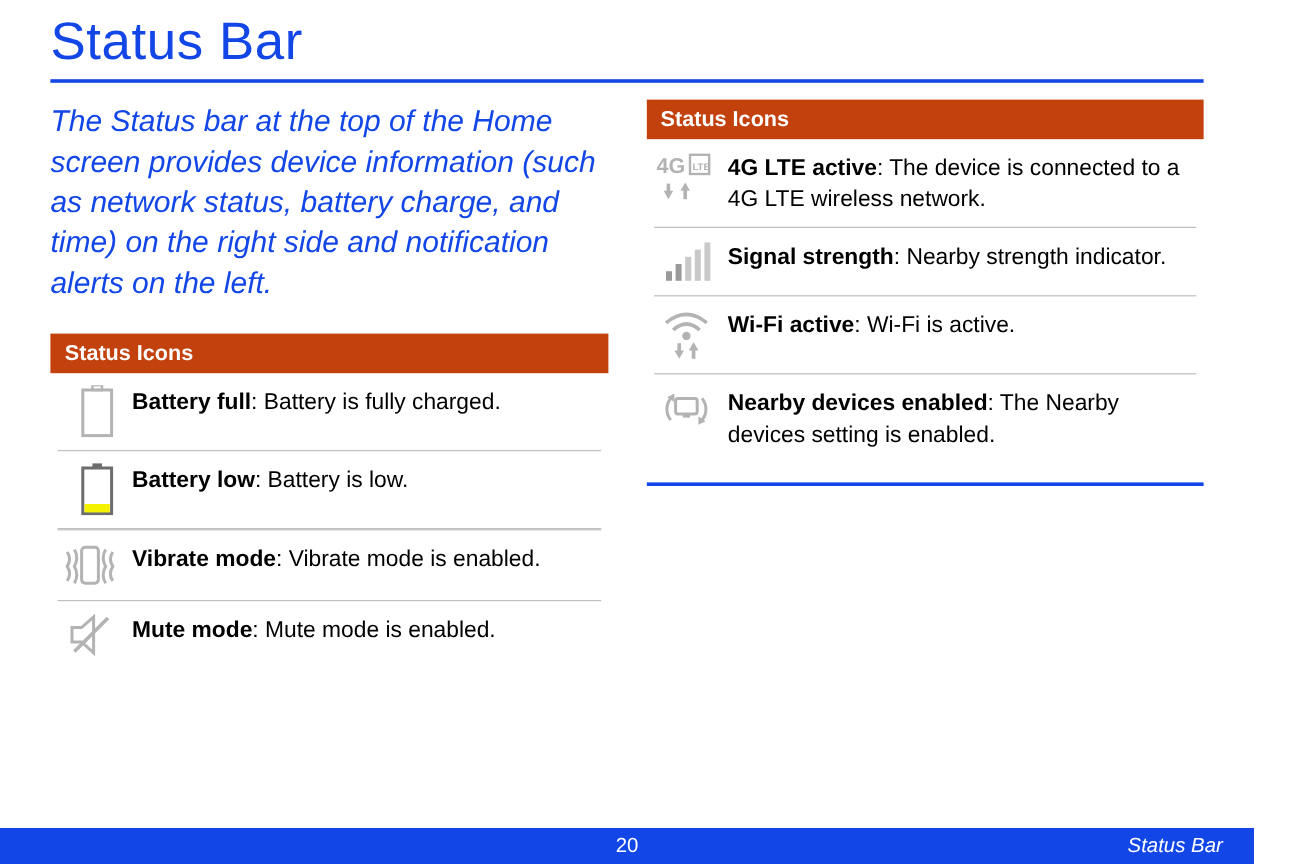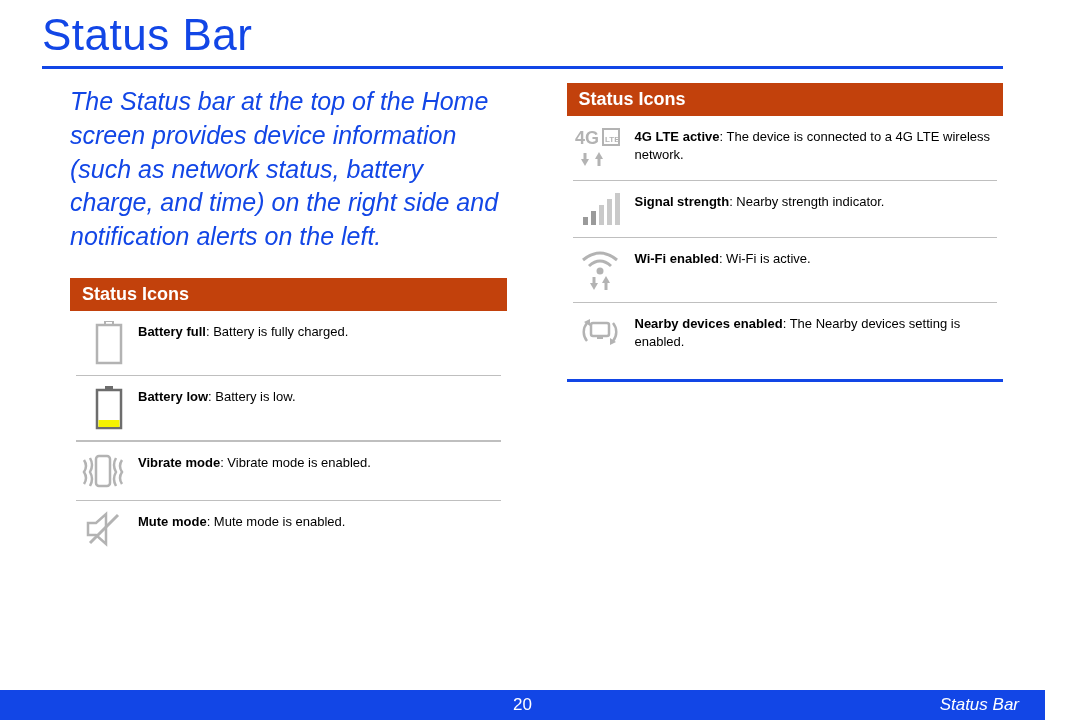--- a/index.html
+++ b/index.html
@@ -1,27 +1,27 @@
 <!DOCTYPE html>
 <html><head>
 <meta charset="utf-8">
 <style>
   html,body{margin:0;padding:0;width:1080px;height:720px;font-family:Helvetica,Arial,sans-serif;background:#fff;color:#000;}
   .page{box-sizing:border-box;width:1045px;height:720px;position:relative;padding:0 42px;}
   h1.title{font-weight:300;font-size:44px;color:#1246e6;margin:0;padding:10px 0 6px 0;letter-spacing:0.5px;}
   .hr{height:3px;background:#1246e6;margin:0 0 14px 0;}
   .columns{display:flex;gap:32px;}
-  .col{flex:1 1 50%;margin-left:28px;}
+  .col{flex:1 1 50%;}
   .intro{font-style:italic;color:#1246e6;font-size:25px;line-height:1.35;margin:2px 0 24px 0;}
   .section-head{background:#c2410c;color:#fff;font-weight:700;font-size:18px;padding:6px 12px;}
   .item{display:flex;align-items:flex-start;padding:10px 6px;gap:14px;}
   .sep{height:1px;background:#bfbfbf;margin:0 6px;}
   .icon-cell{width:48px;min-width:48px;display:flex;align-items:flex-start;justify-content:flex-end;}
   .icon-cell svg{display:block;}
-  .desc{font-size:13px;line-height:1.35;padding-top:2px;}
+  .desc{font-size:19px;line-height:1.35;padding-top:2px;}
   .desc .lbl{font-weight:700;}
   .hr2{height:3px;background:#1246e6;margin:16px 0 0 0;}
   .footer{position:absolute;left:0;right:0;bottom:0;height:30px;background:#1246e6;color:#fff;display:flex;align-items:center;justify-content:space-between;padding:0 26px;font-size:17px;}
   .footer .sec{font-style:italic;}
   .footer .page-num{position:absolute;left:50%;transform:translateX(-50%);}
 </style>
 </head>
 <body>
 <div class="page">
 
@@ -136,21 +136,21 @@
             <path d="M4 12 Q21 -2 38 12" fill="none" stroke="#b3b3b3" stroke-width="3"></path>
             <path d="M10 18 Q21 8 32 18" fill="none" stroke="#b3b3b3" stroke-width="3"></path>
             <circle cx="21" cy="23" r="3.5" fill="#b3b3b3"></circle>
             <polygon points="15,42 11,35 19,35" fill="#b3b3b3"></polygon>
             <rect x="13.5" y="29" width="3" height="7" fill="#b3b3b3"></rect>
             <polygon points="27,28 23,35 31,35" fill="#b3b3b3"></polygon>
             <rect x="25.5" y="34" width="3" height="8" fill="#b3b3b3"></rect>
           </svg>
         </span>
         <div class="desc">
-          <span class="lbl">Wi-Fi enabled</span><span>: Wi-Fi is active.</span>
+          <span class="lbl">Wi-Fi active</span><span>: Wi-Fi is active.</span>
         </div>
       </div>
       <div class="sep"></div>
 
       <div class="item">
         <span class="icon-cell">
           <svg width="42" height="40" viewBox="0 0 42 40">
             <rect x="12" y="10" width="18" height="13" rx="2" fill="none" stroke="#b3b3b3" stroke-width="2.5"></rect>
             <rect x="18" y="23" width="6" height="3" fill="#b3b3b3"></rect>
             <path d="M8 10 A14 14 0 0 0 8 28" fill="none" stroke="#b3b3b3" stroke-width="2.5"></path>

